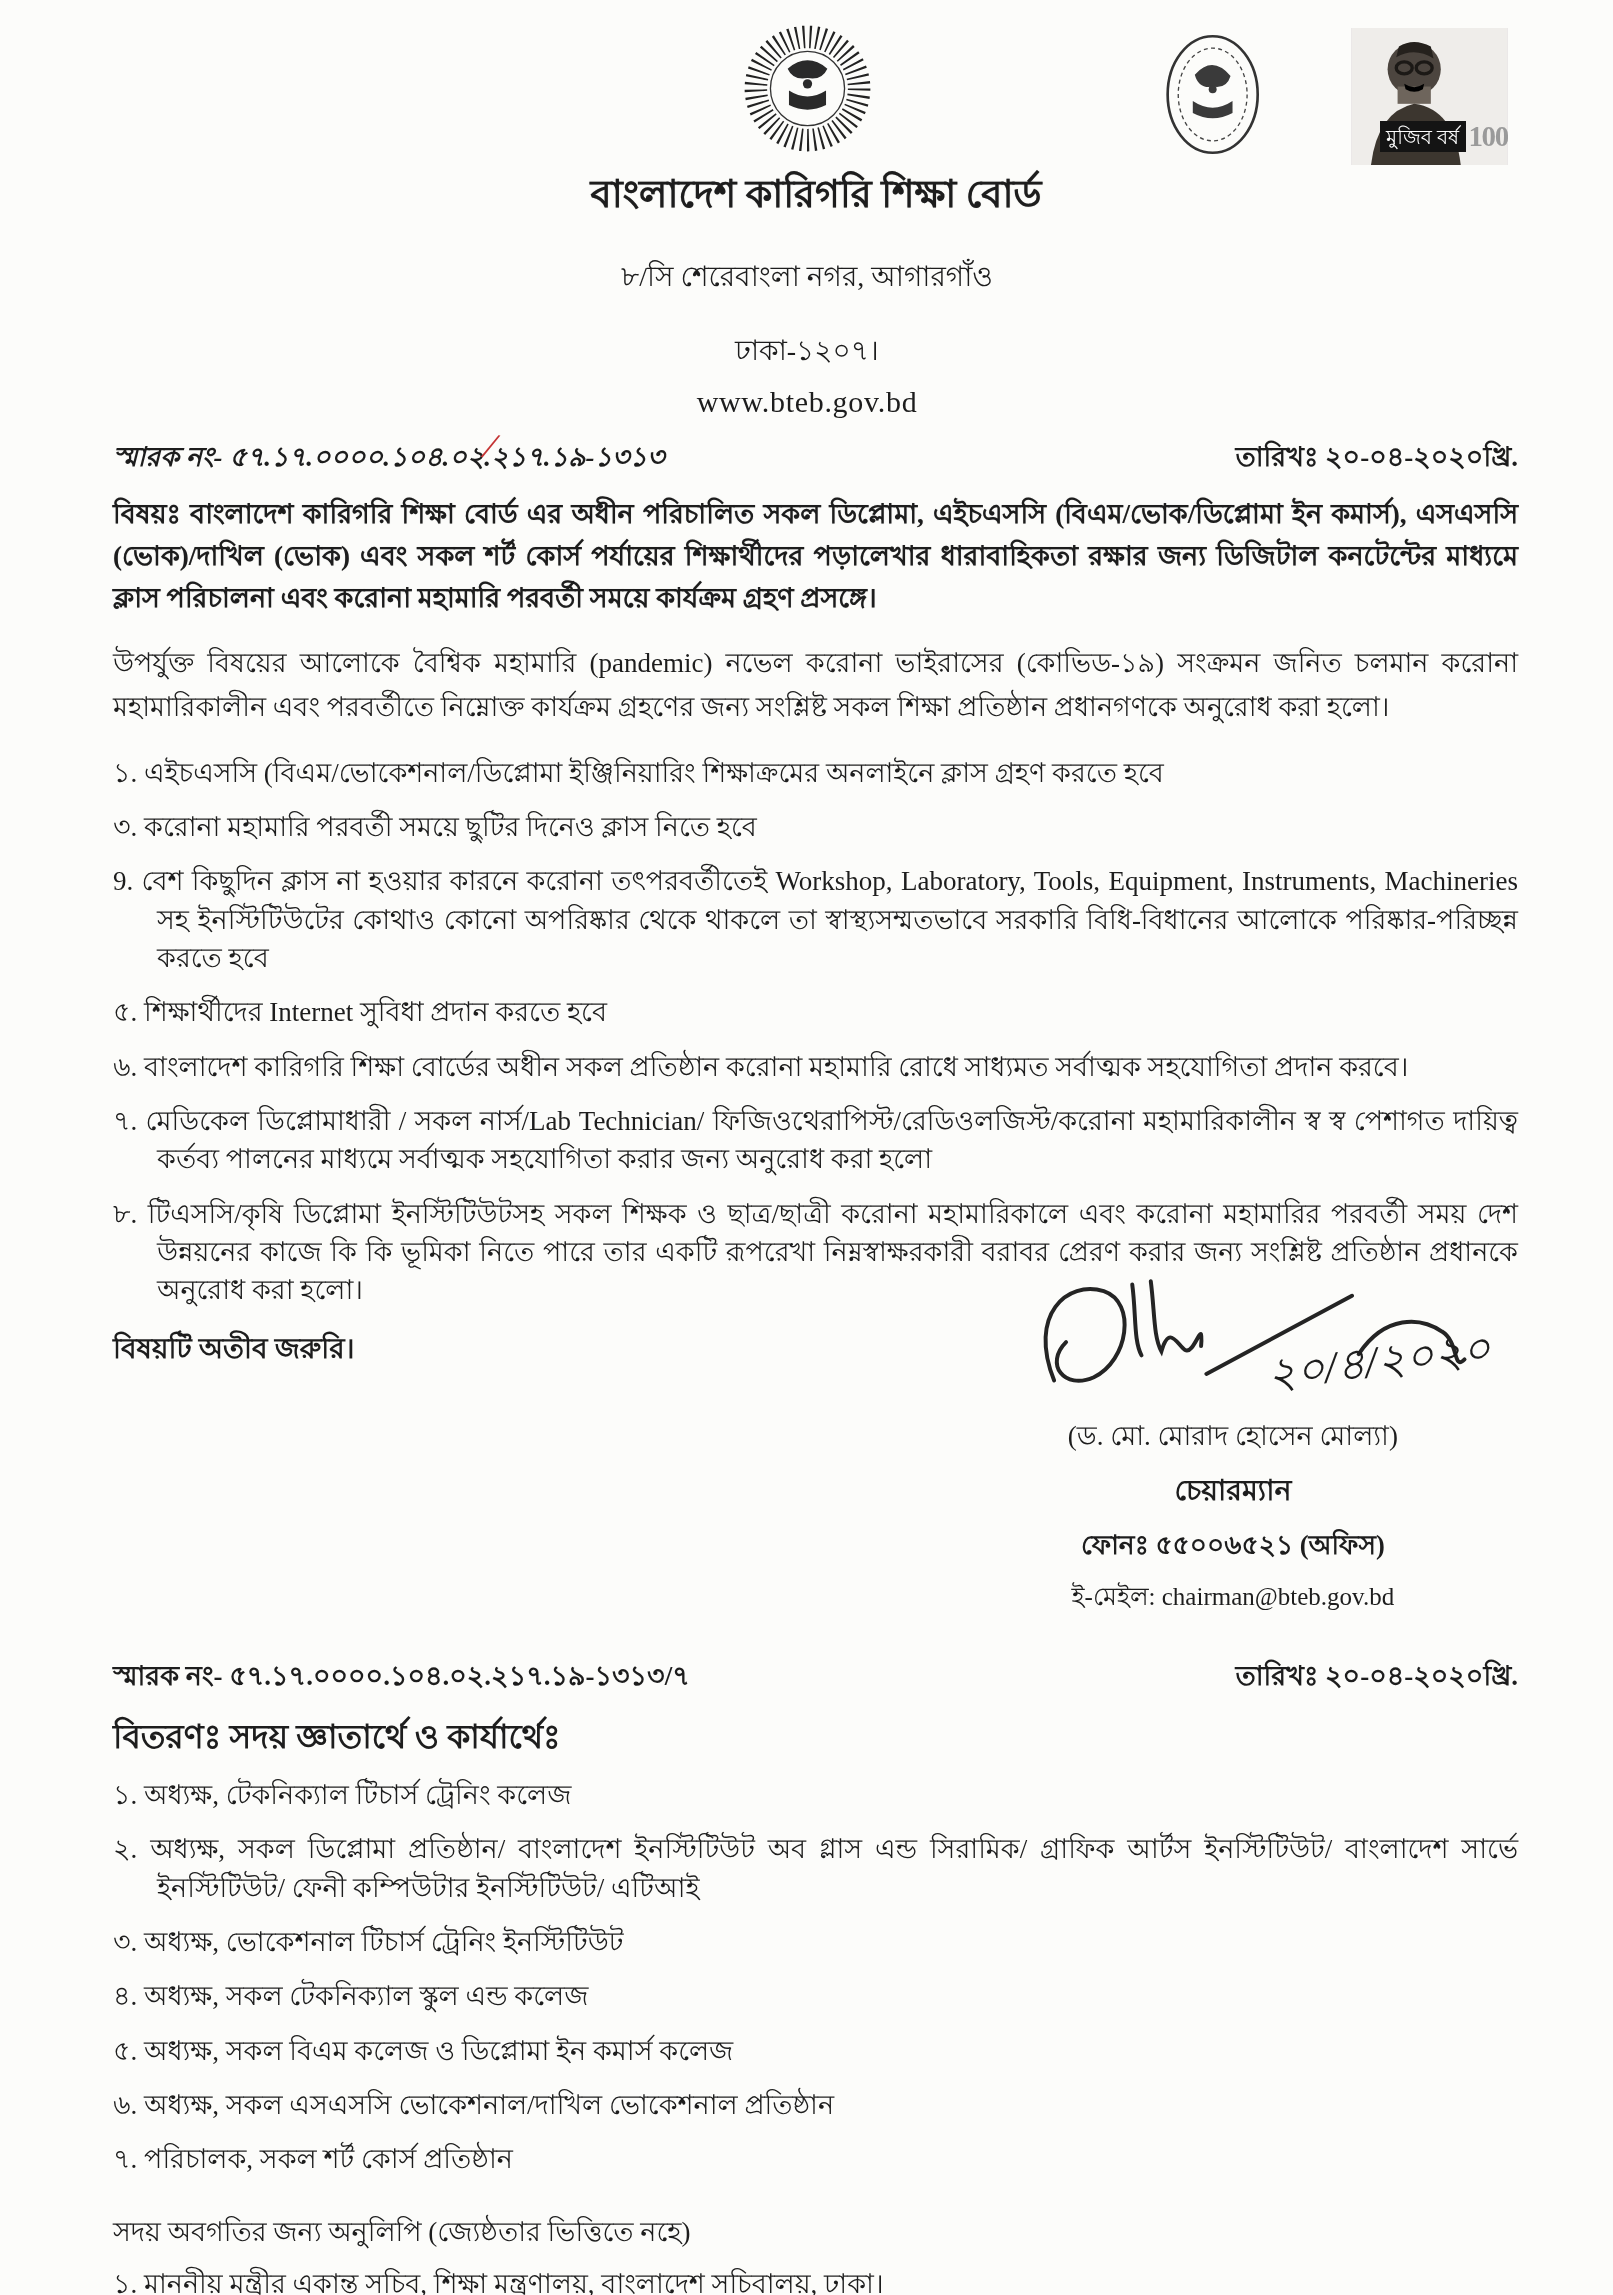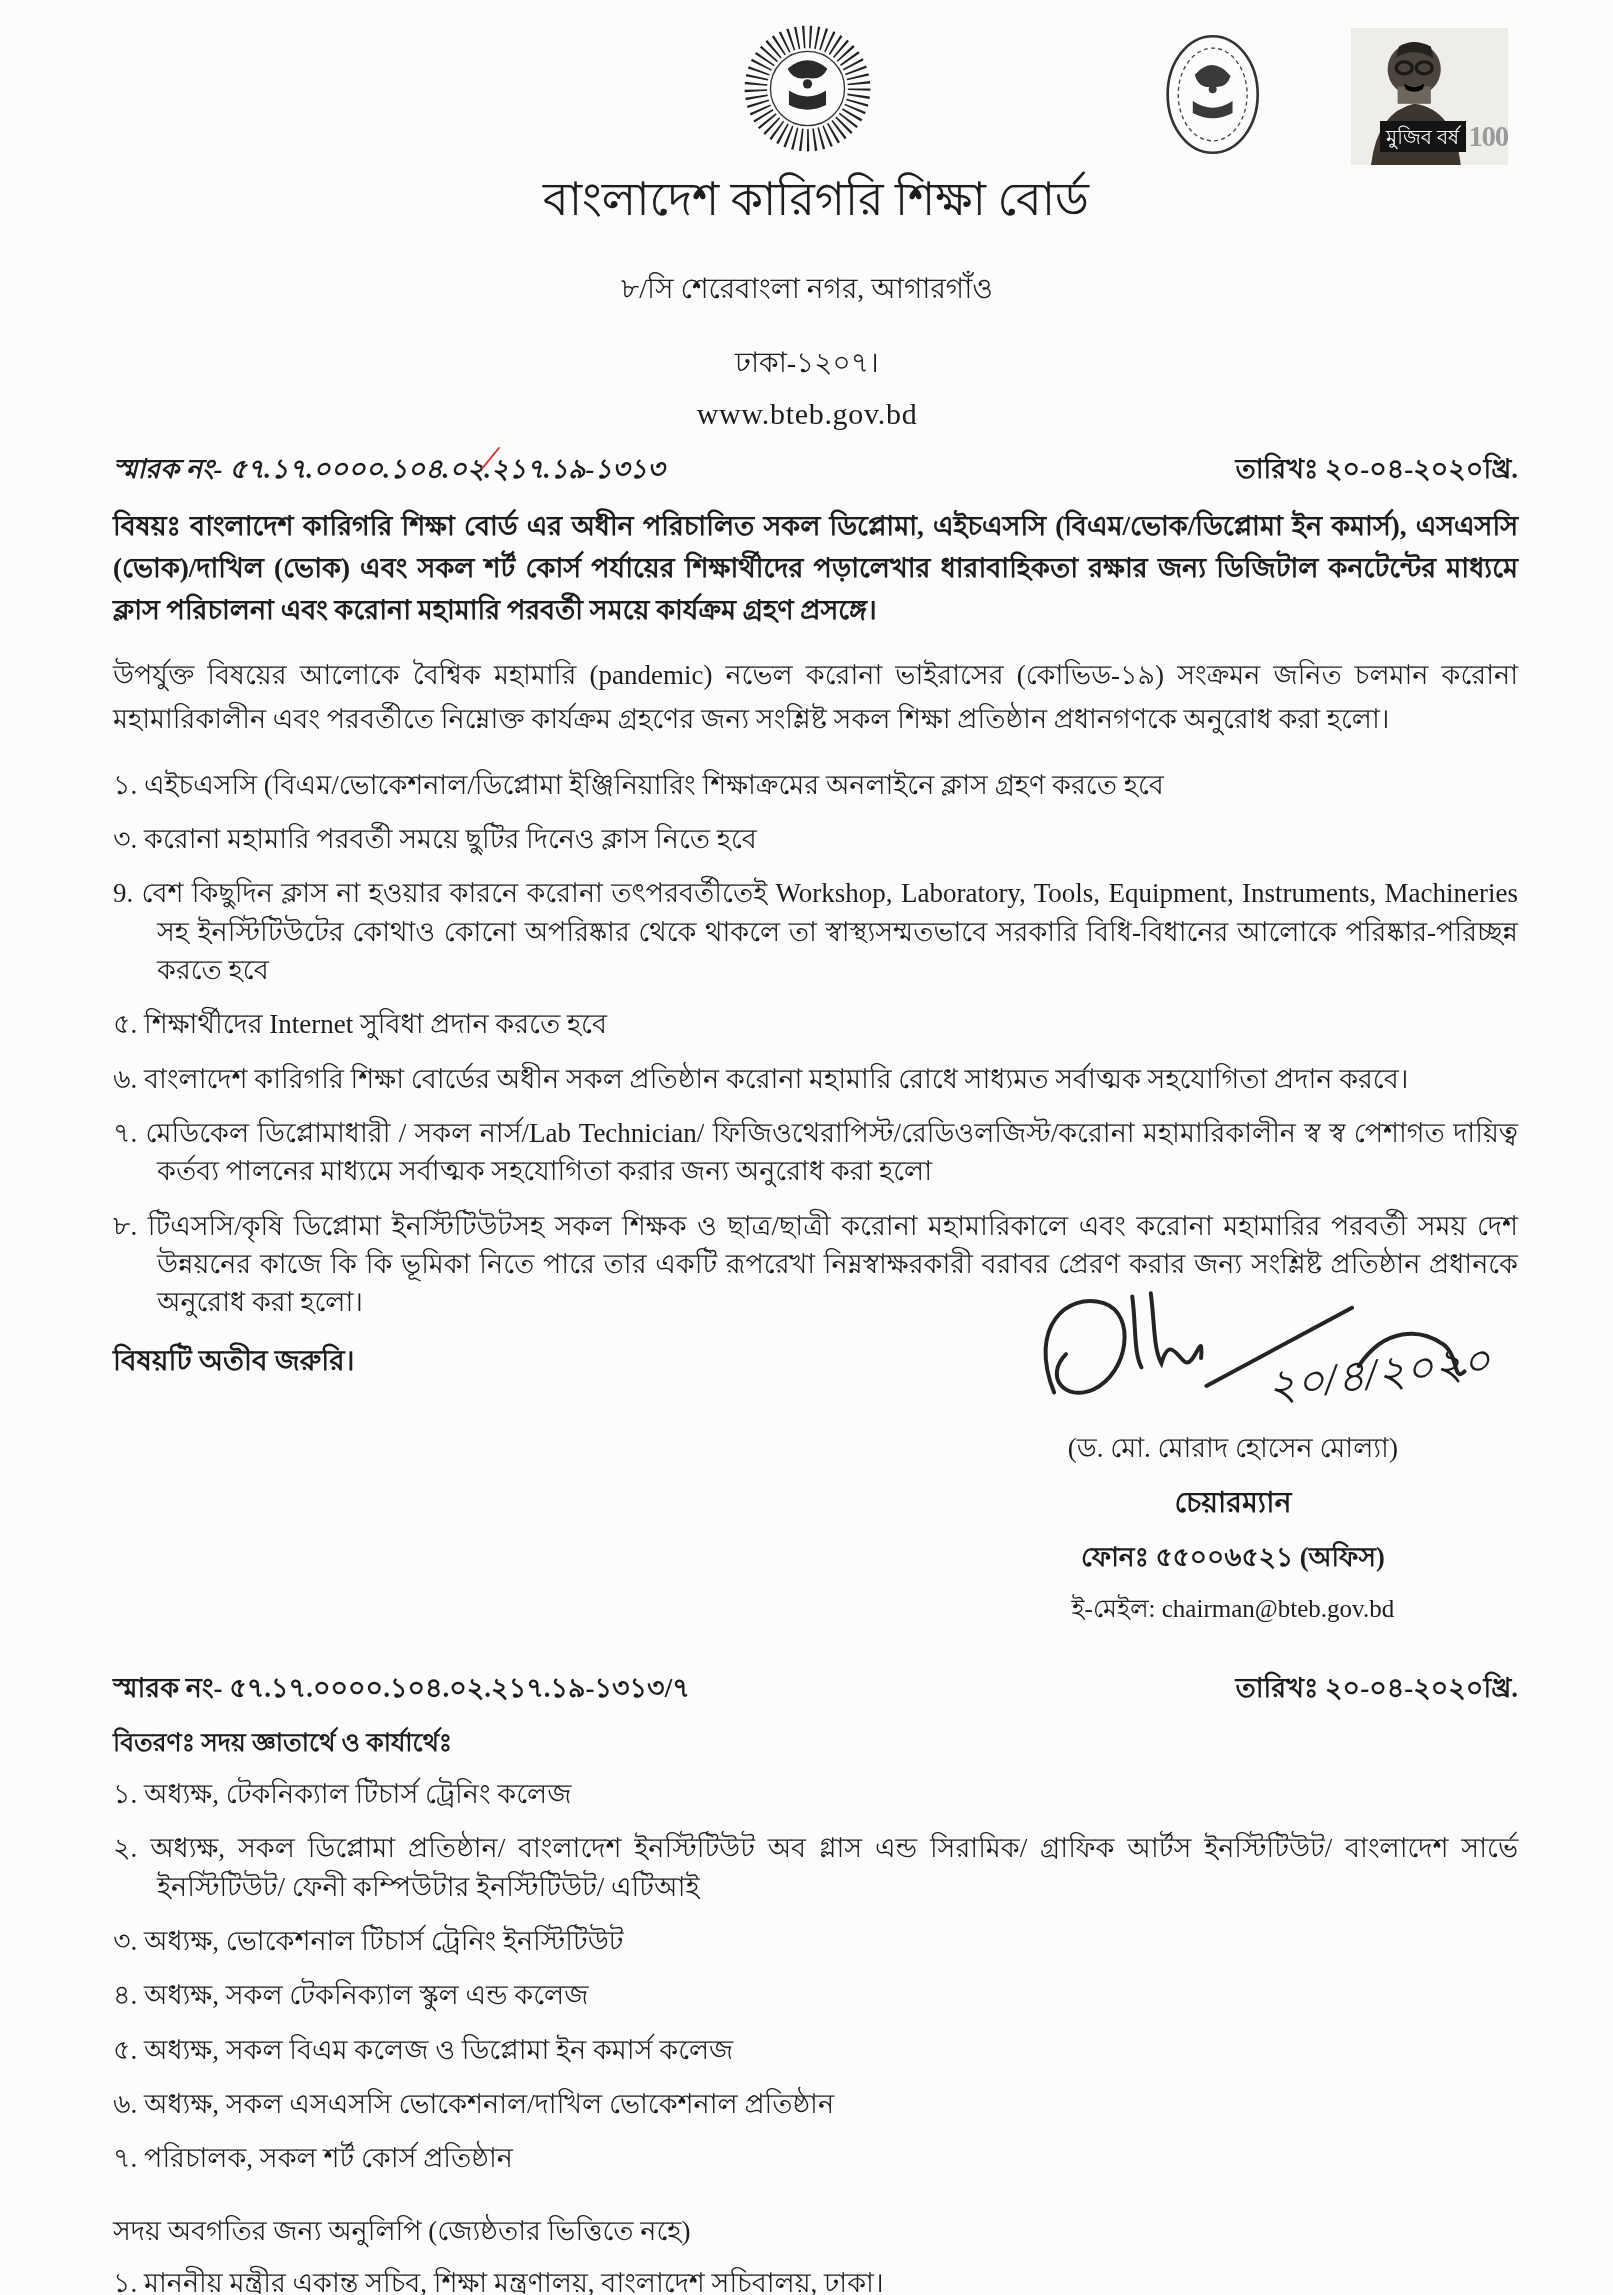--- a/index.html
+++ b/index.html
@@ -9,21 +9,21 @@
     margin:0 auto;
     background:#fcfcfa;
     color:#1d1d1d;
     font-family:"Liberation Serif","DejaVu Serif",serif;
     overflow:hidden;
   }
   .content{padding:0 96px 0 113px;}
   
   .header{position:relative;text-align:center;padding-top:18.6px;}
   .seal-wrap{display:inline-block;}
-  .org-name{font-size:46px;font-weight:normal;margin-top:4px;text-shadow:0 0 0.7px rgba(0,0,0,.45);padding-left:18px;}
+  .org-name{font-size:38px;font-weight:bold;margin-top:4px;text-shadow:0 0 0.7px rgba(0,0,0,.45);padding-left:18px;}
   .addr{font-size:28px;margin-top:27px;}
   .website{font-size:30px;margin-top:9.3px;letter-spacing:0.7px;}
   .right-logos{position:absolute;top:28px;right:106px;display:flex;gap:90px;align-items:flex-start;}
   .mujib-box{position:relative;width:157px;height:137px;background:#4c1d95;overflow:hidden;}
   .mujib-tag{position:absolute;right:0;bottom:12px;display:flex;align-items:center;}
   .mujib-tag .black{background:#141414;color:#fdfdfd;font-size:20px;line-height:1.0;padding:5.3px 6.6px;text-align:center;}
   .mujib-tag .num{color:#9a9a9a;font-size:29px;font-weight:bold;margin-left:2.7px;letter-spacing:-1.3px;}
   
   .memo-line{display:flex;justify-content:space-between;align-items:flex-end;font-size:27px;font-weight:bold;margin-top:17px;}
   .memo-ref{position:relative;font-style:italic;}
@@ -36,21 +36,21 @@
   .urgent{font-size:28px;font-weight:bold;margin-top:17px;}
   
   .sig-block{text-align:center;}
   .chairman-block{width:557px;margin:-106px 6.6px 0 auto;position:relative;}
   .hand-date{display:inline-block;font-style:italic;font-size:44px;transform:rotate(-7deg);position:absolute;}
   .chairman-block .hand-date{right:20px;top:60px;}
   .sig-name{font-size:27px;margin-top:8px;}
   .sig-role{font-size:28.5px;font-weight:bold;margin-top:9.3px;}
   .sig-phone{font-size:26.5px;font-weight:bold;margin-top:9.3px;}
   .sig-email{font-size:25px;margin-top:8px;}
-  .dist-head{font-size:25px;margin-top:10.6px;font-weight:bold;}
+  .dist-head{font-size:33px;margin-top:10.6px;font-weight:bold;}
   .cc-head{font-size:27px;margin-top:32px;}
   .cc-wrap{position:relative;}
   svg.sig{display:block;}
 </style>
 </head>
 <body>
 
 <div class="page">
 
   <div class="header">

